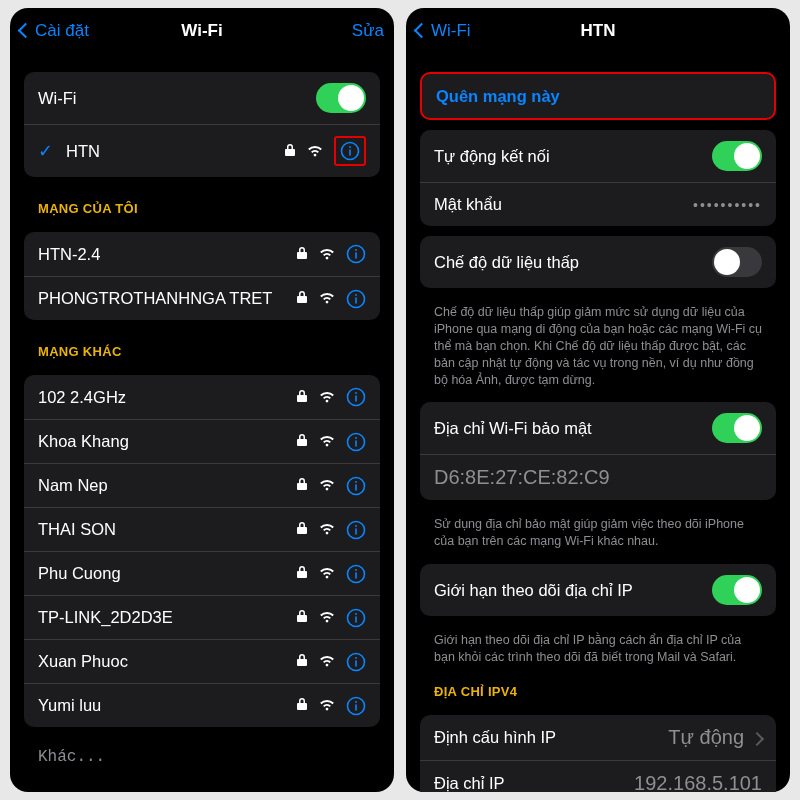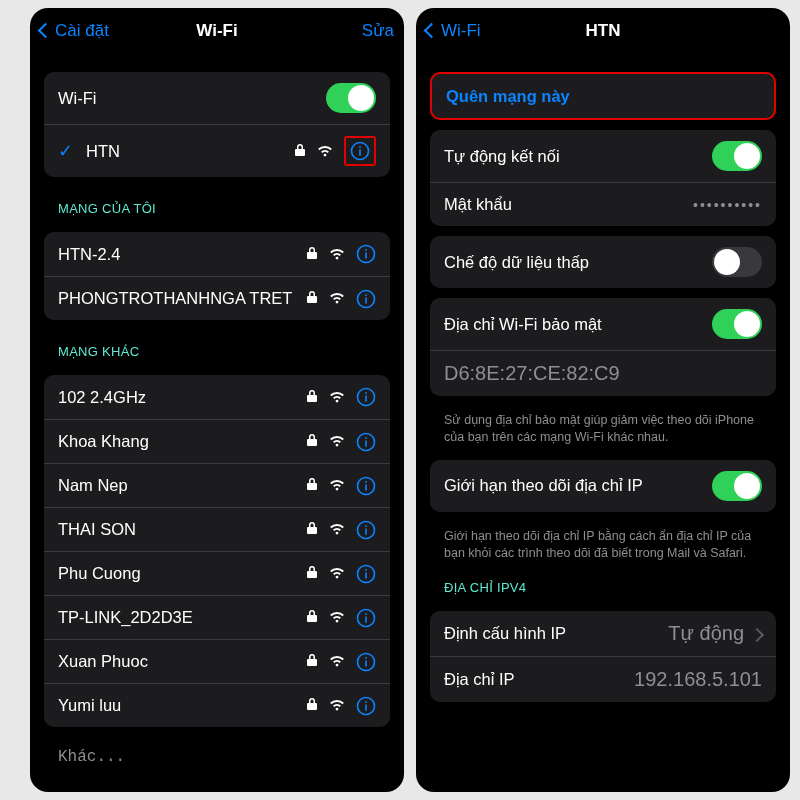--- a/index.html
+++ b/index.html
@@ -1,35 +1,35 @@
 <!DOCTYPE html>
 <html><head>
 <meta charset="utf-8">
 <style>
   * { margin:0; padding:0; box-sizing:border-box; font-family:-apple-system,BlinkMacSystemFont,"Segoe UI",sans-serif; }
   body { background:#e8e8e8; display:flex; justify-content:center; align-items:flex-start; }
-  .outer { width:800px; height:800px; background:#e8e8e8; display:flex; gap:12px; padding:8px 10px;margin-left:20px; }
+  .outer { width:800px; height:800px; background:#e8e8e8; display:flex; gap:12px; padding:8px 10px; }
   .phone { flex:1; background:#000; border-radius:18px; overflow:hidden; display:flex; flex-direction:column; color:#fff; position:relative; }
   .navbar { height:46px; display:flex; align-items:center; justify-content:space-between; padding:0 10px; font-size:17px; }
   .nav-left,.nav-right { color:#0a84ff; display:flex; align-items:center; gap:2px; min-width:80px; }
   .nav-right { justify-content:flex-end; }
   .nav-title { font-weight:600; font-size:17px; }
   .chev-left::before { content:""; display:inline-block; width:9px; height:9px; border-left:2.2px solid #0a84ff; border-bottom:2.2px solid #0a84ff; transform:rotate(45deg); margin-right:2px; }
   .scroll { flex:1; overflow-y:auto; padding:8px 14px 20px 14px; }
   .scroll::-webkit-scrollbar{width:0}
   .section { background:#1c1c1e; border-radius:10px; margin:10px 0; overflow:hidden; }
   .row { display:flex; align-items:center; padding:11px 14px; min-height:44px; font-size:16.5px; position:relative; }
   .row + .row { border-top:0.5px solid #3a3a3c; }
   .row .label { flex:1; color:#fff; }
   .row .value { color:#8e8e93; font-size:20px; }
   .toggle { width:50px; height:30px; border-radius:15px; background:#39393d; position:relative; flex-shrink:0; }
   .toggle.on { background:#30d158; }
   .toggle::after { content:""; position:absolute; width:26px; height:26px; background:#fff; border-radius:50%; top:2px; left:2px; transition:none; }
   .toggle.on::after { left:22px; }
-  .hdr { color:#5eead4; font-size:13px; text-transform:uppercase; padding:14px 14px 6px 14px; letter-spacing:0.3px; }
+  .hdr { color:#eab308; font-size:13px; text-transform:uppercase; padding:14px 14px 6px 14px; letter-spacing:0.3px;font-weight:bold; }
   .footnote { color:#8e8e93; font-size:12.5px; line-height:1.35; padding:6px 14px 4px 14px; }
   .check { width:18px; margin-right:10px; color:#0a84ff; font-size:18px; }
   .trailing { display:flex; align-items:center; gap:10px; }
   .lock-icon svg,.wifi-icon svg,.info-icon svg{ display:block; }
   .info-icon { color:#0a84ff; }
   .redbox { border:2px solid #e40000; }
   .forget { color:#0a84ff; font-size:16.5px;font-weight:bold; }
   .dots { letter-spacing:2px; color:#8e8e93; font-size:14px; }
   .disclosure::after{content:"";display:inline-block;width:8px;height:8px;border-top:2px solid #5a5a5e;border-right:2px solid #5a5a5e;transform:rotate(45deg);margin-left:8px;}
   .more-row{ color:#8e8e93; font-size:16px; padding:11px 14px;font-family:Liberation Mono, monospace;}
@@ -295,20 +295,21 @@
           <span class="dots">••••••••••</span>
         </div>
       </div>
 
       <div class="section">
         <div class="row">
           <span class="label">Chế độ dữ liệu thấp</span>
           <span class="toggle"></span>
         </div>
       </div>
+      <div class="footnote">Chế độ dữ liệu thấp giúp giảm mức sử dụng dữ liệu của iPhone qua mạng di động của bạn hoặc các mạng Wi-Fi cụ thể mà bạn chọn. Khi Chế độ dữ liệu thấp được bật, các bản cập nhật tự động và tác vụ trong nền, ví dụ như đồng bộ hóa Ảnh, được tạm dừng.</div>
 
       <div class="section">
         <div class="row">
           <span class="label">Địa chỉ Wi-Fi bảo mật</span>
           <span class="toggle on"></span>
         </div>
         <div class="row">
           <span class="value">D6:8E:27:CE:82:C9</span>
         </div>
       </div>

